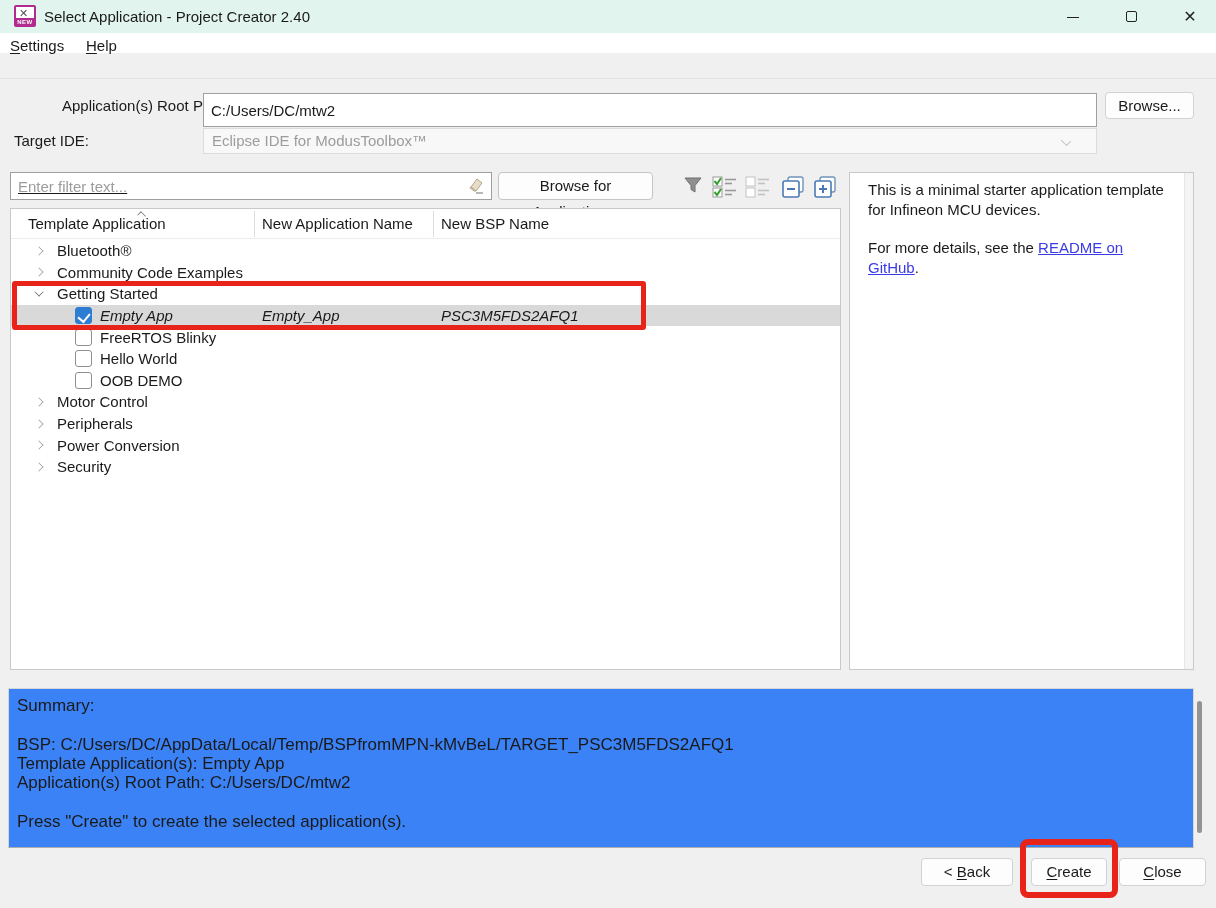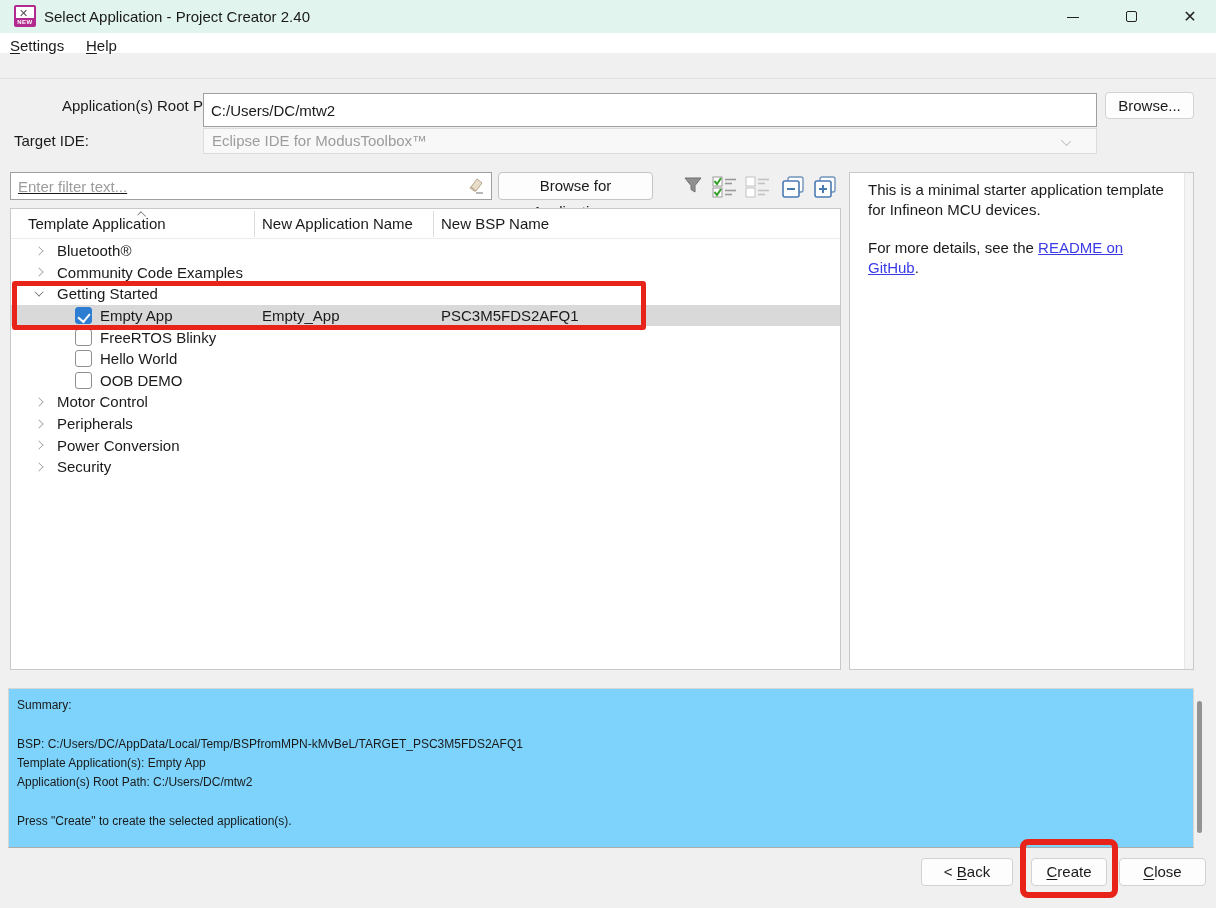--- a/index.html
+++ b/index.html
@@ -60,42 +60,42 @@
                 border:1px solid #c9c9c9; }
   .tree-header { position:absolute; left:0; top:0; right:0; height:30px; border-bottom:1px solid #ececec; }
   .tree-header .h { position:absolute; top:6px; font-size:15px; color:#1a1a1a; white-space:nowrap; }
   .h.c1 { left:17px; } .h.c2 { left:251px; } .h.c3 { left:430px; }
   .col-sep { position:absolute; top:2px; height:26px; border-left:1px solid #dcdcdc; }
   .col-sep.s1 { left:243px; } .col-sep.s2 { left:422px; }
   .sort-caret { position:absolute; left:127px; top:3px; width:7px; height:7px; border-left:1.4px solid #7d7d7d;
                 border-top:1.4px solid #7d7d7d; transform:rotate(45deg) scale(1,.75); }
   .tree-body { position:absolute; left:0; top:31px; right:0; }
   .tree-row { position:relative; height:21.6px; display:flex; align-items:center; font-size:15px; white-space:nowrap; }
-  .tree-row.selected { background:#d9d9d9; }
+  .tree-row.selected { background:#d9d9d9;font-style:italic; }
   .chev { width:8px; height:8px; margin-left:24px; margin-right:14px; flex:none; }
   .chev.closed { border-right:1.7px solid #9a9a9a; border-bottom:1.7px solid #9a9a9a; transform:rotate(-45deg) scale(.8); }
   .chev.open { border-right:1.7px solid #666; border-bottom:1.7px solid #666; transform:rotate(45deg) scale(.8); margin-top:-3px; }
   .cbx { width:17px; height:17px; margin-left:64px; margin-right:8px; flex:none; border:1px solid #8f8f8f;
          border-radius:3px; background:#fff; position:relative; }
   .cbx.checked { background:#2d7dd2; border-color:#2d7dd2; }
   .cbx.checked::after { content:""; position:absolute; left:4px; top:2.5px; width:6px; height:9px;
          border-right:2px solid #fff; border-bottom:2px solid #fff; transform:rotate(40deg); }
   .cell-app { position:absolute; left:251px; } .cell-bsp { position:absolute; left:430px; }
 
   
   .desc-panel { position:absolute; left:849px; top:172px; width:345px; height:498px; background:#fff;
                 border:1px solid #c9c9c9; font-size:15px; line-height:20px; }
   .desc-inner { padding:7px 18px; }
   .desc-p2 { margin-top:18px; }
   .desc-scroll-track { position:absolute; right:0; top:0; width:9px; height:100%; background:#f4f4f4; border-left:1px solid #e6e6e6; }
   a.readme-link { text-decoration:underline; }
 
   
-  .summary-panel { position:absolute; left:8px; top:688px; width:1186px; height:160px; background:#7dd3fc;
-                   border:1px solid #d6d6d6; border-bottom:1px solid #ababab; font-size:12px; }
+  .summary-panel { position:absolute; left:8px; top:688px; width:1186px; height:160px; background:#3b82f6;
+                   border:1px solid #d6d6d6; border-bottom:1px solid #ababab; font-size:17px; }
   .summary-inner { padding:7px 8px; line-height:19.3px; }
   .sum-gap { height:19.3px; }
   .v-scroll { position:absolute; left:1194px; top:689px; width:13px; height:158px; background:#f0f0f0; }
   .v-thumb { position:absolute; left:3px; top:12px; width:5px; height:132px; background:#939393; border-radius:3px; }
 
   
   #back-btn { left:921px; top:858px; width:92px; height:28px; line-height:26px; }
   #create-btn { left:1031px; top:858px; width:76px; height:28px; line-height:26px; }
   #close-btn { left:1119px; top:858px; width:87px; height:28px; line-height:26px; }
 

